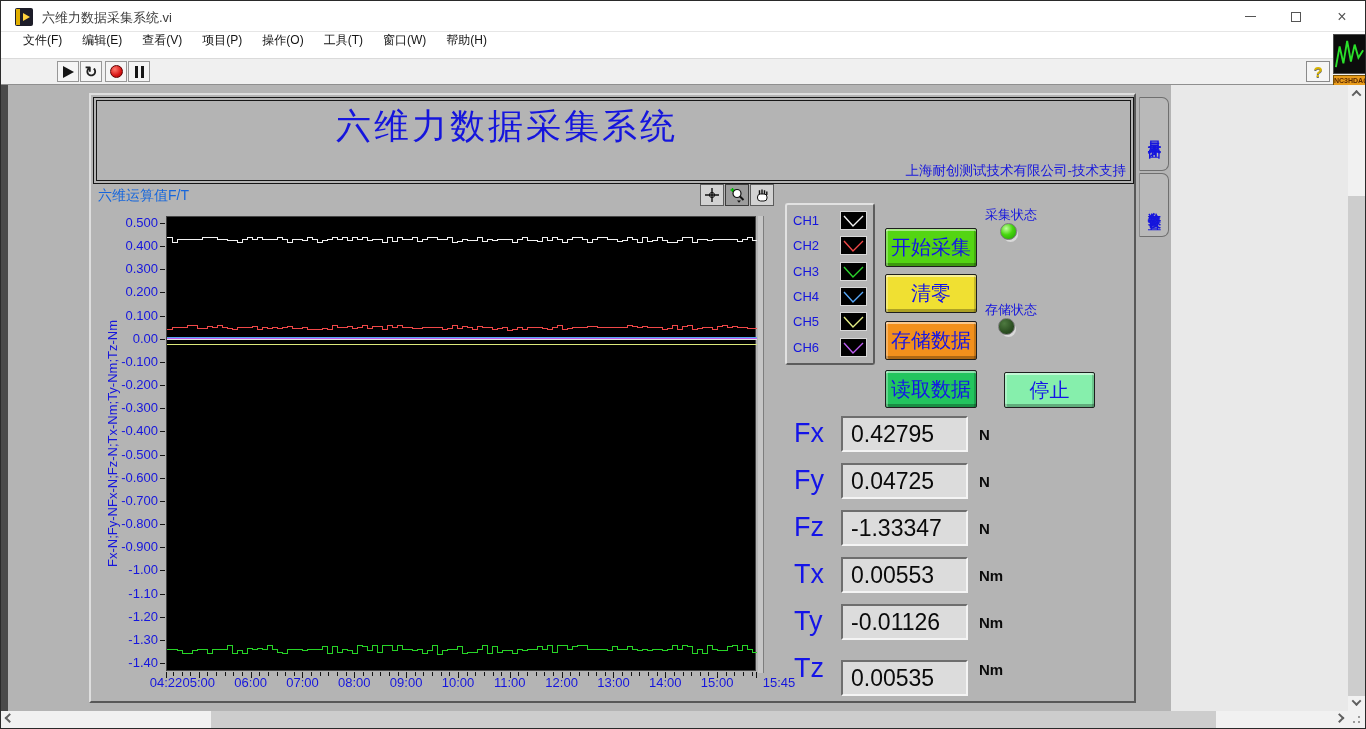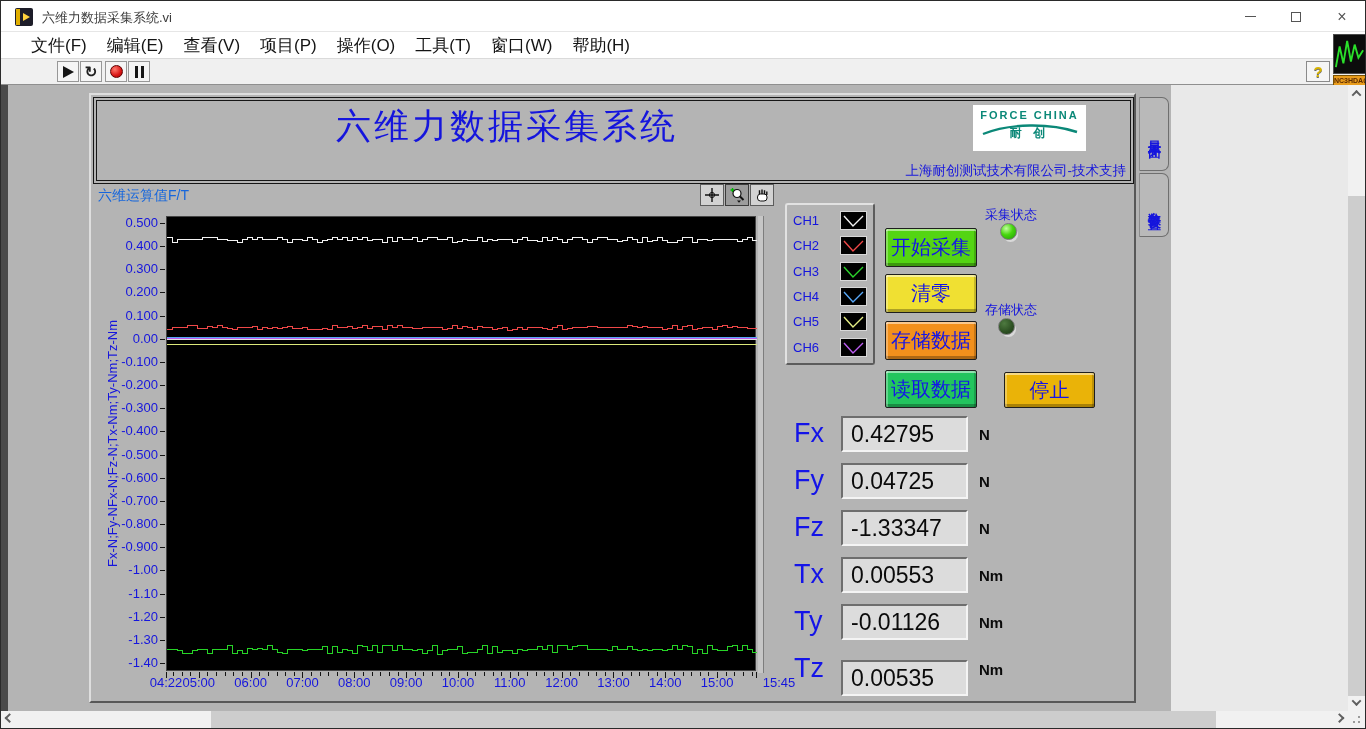--- a/index.html
+++ b/index.html
@@ -17,22 +17,22 @@
                    border-bottom:4px solid transparent; margin-left:4px; }
   .tb-title { position:absolute; left:41px; top:8px; font-size:13px; color:#3c3c3c; }
   .win-btn { position:absolute; top:0; width:46px; height:31px; display:flex; align-items:center;
              justify-content:center; color:#555; }
   .win-btn.min { right:92px; } .win-btn.max { right:46px; } .win-btn.close { right:0; font-size:16px; }
   .glyph-min { width:11px; height:1px; background:#555; display:block; }
   .glyph-max { width:10px; height:10px; border:1px solid #555; display:block; }
 
   
   .menubar { position:absolute; top:31px; left:0; right:0; height:27px; background:#fff;
-             border-bottom:1px solid #dadada; display:flex; align-items:center; padding-left:20px;
-             font-size:17px; color:#141414; }
+             border-bottom:1px solid #dadada; display:flex; align-items:flex-start; padding-left:12px;
+             font-size:12px; color:#141414; }
   .menu-item { padding:0 10px; cursor:default; }
 
   
   .toolbar { position:absolute; top:58px; left:0; right:0; height:26px; background:#f0f0f0;
              border-bottom:1px solid #8f8f8f; }
   .tool-btn { position:absolute; top:2px; width:22px; height:21px; background:#f5f5f5;
               border:1px solid #979797; display:flex; align-items:center; justify-content:center; }
   .icon-run { width:0; height:0; border-left:11px solid #161616; border-top:6px solid transparent;
               border-bottom:6px solid transparent; }
   .icon-cont { font-size:15px; font-weight:bold; color:#222; line-height:1; }
@@ -207,27 +207,20 @@
   </div>
 
   <div class="content" id="panel">
     <div class="left-dark"></div>
     <div class="right-light"></div>
     <div class="big-box"></div>
 
     <div class="header-frame">
       <div class="header-inner">
         <div class="hdr-title">六维力数据采集系统</div>
-        <div class="logo">
-          <div class="logo-top">FORCE CHINA</div>
-          <svg class="logo-swoosh" width="100" height="14" viewBox="0 0 100 14">
-            <path d="M3 11 C 30 0, 70 0, 97 9" stroke="#0b8878" stroke-width="2.4" fill="none"></path>
-          </svg>
-          <div class="logo-bottom">耐 创</div>
-        </div>
         <div class="support">上海耐创测试技术有限公司-技术支持</div>
       </div>
     </div>
 
     <div class="side-tab tab1">
         <span>显示界面</span>
       </div>
     <div class="side-tab tab2">
         <span>参数设置</span>
       </div>
@@ -320,21 +313,21 @@
               <polyline points="3,4 12,14 22,4" fill="none" stroke="#bb5cf0" stroke-width="1.4"></polyline>
             </svg>
           </span>
         </div>
       </div>
 
     <button class="lv-btn" id="btn-start" style="background: rgb(84, 213, 19);">开始采集</button>
     <button class="lv-btn" id="btn-clear" style="background: rgb(240, 224, 50);">清零</button>
     <button class="lv-btn" id="btn-save" style="background: rgb(242, 144, 28);">存储数据</button>
     <button class="lv-btn" id="btn-read" style="background: #22c55e;">读取数据</button>
-    <button class="lv-btn" id="btn-stop" style="background: #eab308;">停止</button>
+    <button class="lv-btn" id="btn-stop" style="background: #86efac;">停止</button>
 
     <div class="status-label" style="left:984px; top:121px">采集状态</div>
     <div class="led on" id="led-acq" style="left:999px; top:138px"></div>
     <div class="status-label" style="left:984px; top:216px">存储状态</div>
     <div class="led off" id="led-store" style="left:997px; top:233px"></div>
 
     <div id="readouts">
         <div class="ro-label" style="top: 333px;">Fx</div>
         <div class="ro-box" style="top: 331px;">
           <span class="ro-value">0.42795</span>

